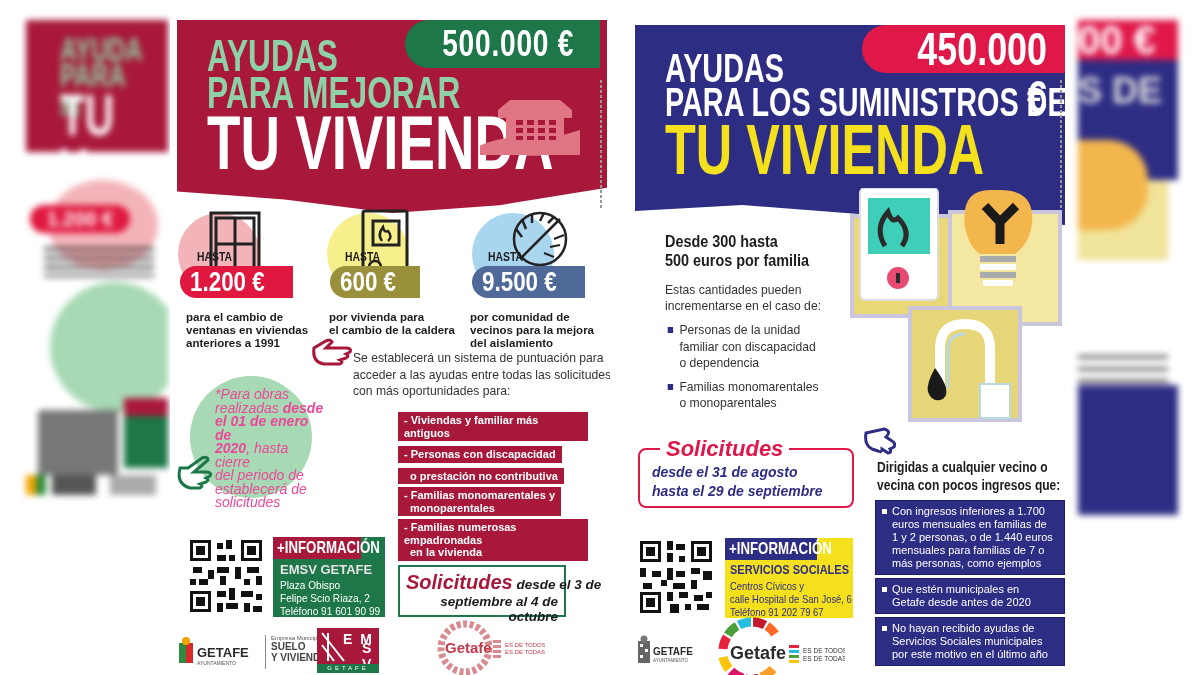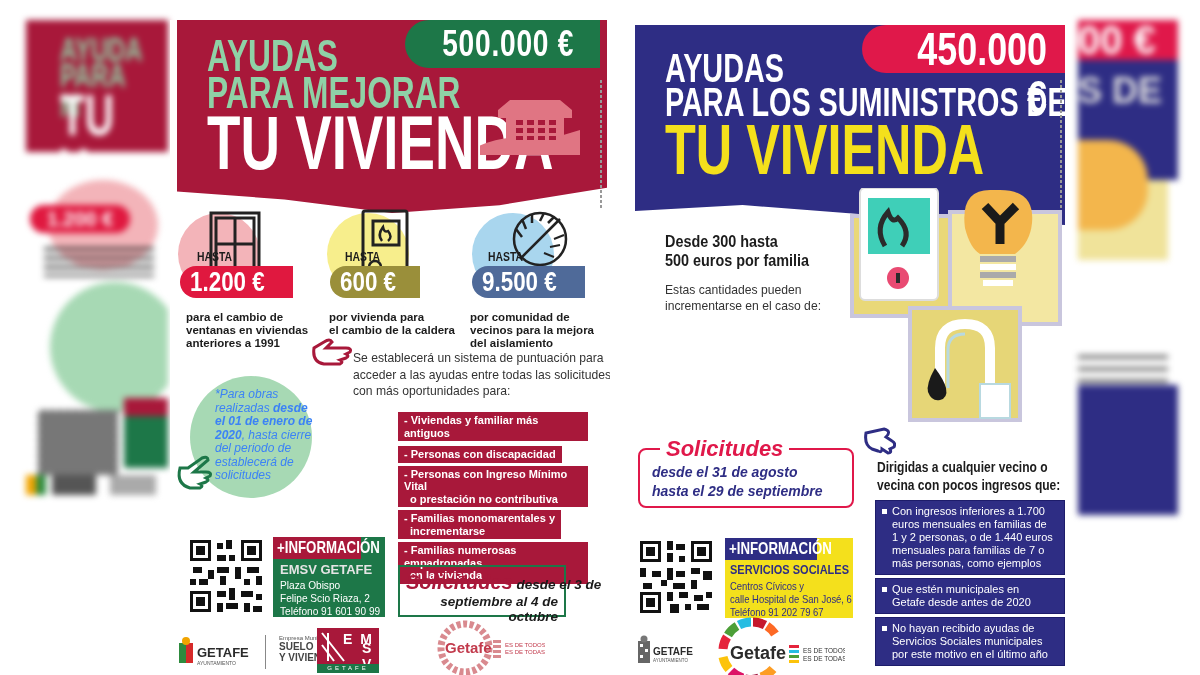--- a/index.html
+++ b/index.html
@@ -50,21 +50,21 @@
   .aid-circle { position:absolute; width: 82px; height: 82px; border-radius: 50%; left: 8px; top: 4px; }
   .aid-icon { position:absolute; left: 40px; top: 0; width: 60px; height: 90px; }
   .aid-hasta { position:absolute; left: 27px; top: 40px; font-weight:700; font-size: 13px; color:#1c1c1c; transform: scaleX(0.8); transform-origin:left; }
   .aid-amount { position:absolute; left: 10px; top: 57px; height: 32px; border-radius: 16px 0 0 16px; color:#fff; font-weight:700; font-size: 28px; line-height:32px; padding: 0 10px 0 10px; white-space:nowrap; }
   .aid-amount span { display:inline-block; transform: scaleX(0.8); transform-origin: left; }
   .aid-desc { position:absolute; left: 16px; top: 102px; width: 140px; font-size: 11.5px; line-height: 13px; font-weight: 700; color:#1c1c1c; }
 
   .pointer-red { position:absolute; left: 140px; top: 318px; width: 42px; height: 30px; }
   .intro { position:absolute; left: 183px; top: 330px; width: 250px; font-size: 13.5px; line-height: 16.5px; color:#333; transform: scaleX(0.9); transform-origin: left; white-space: nowrap; }
   .note-circle { position:absolute; left: 20px; top: 356px; width: 122px; height: 122px; border-radius: 50%; background:#a7d9b4; }
-  .note-text { position:absolute; left: 45px; top: 368px; width: 110px; font-size: 12px; line-height: 13.5px; font-style: italic; color:#3b82f6; }
+  .note-text { position:absolute; left: 45px; top: 368px; width: 110px; font-size: 14px; line-height: 13.5px; font-style: italic; color:#ec4899; }
   .note-text b { font-weight: 700; }
   .pointer-green { position:absolute; left: 4px; top: 434px; width: 40px; height: 38px; }
 
   .prio-list { position:absolute; left: 228px; top: 392px; width: 190px; }
   .prio { background:#a8183a; color:#fff; font-weight:700; font-size: 11px; line-height: 12.5px; padding: 2px 6px; margin-bottom: 3px; display: inline-block; }
   .prio-row { display:block; }
 
   .qr { position:absolute; width: 78px; height: 78px; background:#fff; }
   .qr-left { left: 17px; top: 517px; }
   .info-left { position:absolute; left: 103px; top: 517px; width: 112px; height: 80px; background:#1d7748; }
@@ -72,21 +72,21 @@
   .info-head span { display:inline-block; transform: scaleX(0.78); transform-origin:left; }
   .info-left .info-org { position:absolute; left: 7px; top: 25px; color:#e5e5e5; font-weight:700; font-size: 13px; white-space:nowrap; }
   .info-left .info-line { position:absolute; left: 7px; color:#fff; font-size: 11px; white-space:nowrap; transform: scaleX(0.92); transform-origin:left; }
 
   .solic-left { position:absolute; left: 228px; top: 545px; width: 168px; height: 52px; border: 2px solid #1d7748; padding: 4px 6px; }
   .solic-left .big { color:#a8183a; font-weight:700; font-style: italic; font-size: 20px; }
   .solic-left .small { color:#1c1c1c; font-weight:700; font-style: italic; font-size: 13.5px; }
   .solic-left .l2 { display:block; text-align:right; font-weight:700; font-style: italic; font-size: 13.5px; color:#1c1c1c; }
 
   .logo-getafe-l { position:absolute; left: 7px; top: 617px; width: 90px; height: 32px; }
-  .logo-suelo { position:absolute; left: 95px; top: 615px; height: 34px; border-left: 1px solid #888; padding-left: 13px; }
+  .logo-suelo { position:absolute; left: 95px; top: 615px; height: 34px; border-left: 1px solid #888; padding-left: 5px; }
   .logo-suelo .a { font-size: 6px; color:#555; display:block; }
   .logo-suelo .b { font-size: 10px; color:#444; font-weight:700; display:block; line-height: 11px; }
   .logo-emsv { position:absolute; left: 147px; top: 608px; width: 62px; height: 45px; background:#a8183a; color:#fff; }
   .logo-emsv .e1 { position:absolute; right: 5px; top: 3px; font-size: 14px; font-weight:700; letter-spacing:2px; }
   .logo-emsv .e2 { position:absolute; right: 5px; top: 12px; font-size: 14px; font-weight:700; letter-spacing:2px;margin-left:45px; }
   .logo-emsv .e3 { position:absolute; left:0; bottom:0; width:100%; height: 9px; background:#1d7748; font-size:6px; text-align:center; line-height:9px; letter-spacing: 3px; }
   .logo-getafe-r { position:absolute; left: 265px; top: 600px; width: 110px; height: 55px; }
 
   
   .rh { position:absolute; left: 5px; top: 5px; width: 430px; height: 200px; background:#2e2d84; clip-path: polygon(0 0, 100% 0, 100% 100%, 55% 95%, 25% 90%, 0 93%); }
@@ -255,22 +255,22 @@
     <div>establecerá de</div>
     <div>solicitudes</div>
   </div>
   <svg class="pointer-green" viewBox="0 0 40 38">
     <path d="M6 14 Q2 30 16 34 L26 34 Q30 32 26 30 L32 28 Q36 26 32 24 L36 22 Q38 18 32 18 L20 18 L34 6 Q34 2 28 4 L14 14 Z" fill="none" stroke="#1d7748" stroke-width="3"></path>
   </svg>
 
   <div class="prio-list">
     <div class="prio-row"><div class="prio"><div>- Viviendas y familiar más antiguos</div></div></div>
     <div class="prio-row"><div class="prio"><div>- Personas con discapacidad</div></div></div>
-    <div class="prio-row"><div class="prio"><div>- Personas con Ingreso Mínimo Vital</div><div style="padding-left:6px;">o prestación no contributiva</div></div></div>
-    <div class="prio-row"><div class="prio"><div>- Familias monomarentales y</div><div style="padding-left:6px;">incrementarse</div></div></div>
+    <div class="prio-row"><div class="prio"><div style="padding-left:6px;">o prestación no contributiva</div></div></div>
+    <div class="prio-row"><div class="prio"><div>- Familias monomarentales y</div><div style="padding-left:6px;">monoparentales</div></div></div>
     <div class="prio-row"><div class="prio"><div>- Familias numerosas empadronadas</div><div style="padding-left:6px;">en la vivienda</div></div></div>
   </div>
 
   <svg class="qr qr-left" viewBox="0 0 26 26" shape-rendering="crispEdges">
     <rect width="26" height="26" fill="#fff"></rect>
     <g fill="#111">
       <rect x="1" y="1" width="7" height="7"></rect>
         <rect x="18" y="1" width="7" height="7"></rect>
         <rect x="1" y="18" width="7" height="7"></rect>
       <rect x="10" y="2" width="2" height="2"></rect>
@@ -387,20 +387,31 @@
   </svg>
 
   <div class="rh-lead">
     <div>Desde 300 hasta</div>
     <div>500 euros por familia</div>
   </div>
   <div class="rh-sub">
     <div>Estas cantidades pueden</div>
     <div>incrementarse en el caso de:</div>
   </div>
+  <div class="rh-bullets">
+    <div class="rh-bullet">
+      <div>Personas de la unidad</div>
+      <div>familiar con discapacidad</div>
+      <div>o dependencia</div>
+    </div>
+    <div class="rh-bullet">
+      <div>Familias monomarentales</div>
+      <div>o monoparentales</div>
+    </div>
+  </div>
 
   <div class="solic-right">
     <span class="big">Solicitudes</span>
     <span class="l1">desde el 31 de agosto</span>
     <span class="l2">hasta el 29 de septiembre</span>
   </div>
 
   <svg class="pointer-blue" viewBox="0 0 34 30">
     <path d="M4 6 Q2 18 10 22 L16 24 Q20 26 20 22 L26 26 Q30 26 28 22 L32 20 Q34 16 30 14 L24 10 Q30 4 22 2 Z" fill="none" stroke="#2e2d84" stroke-width="3"></path>
   </svg>

